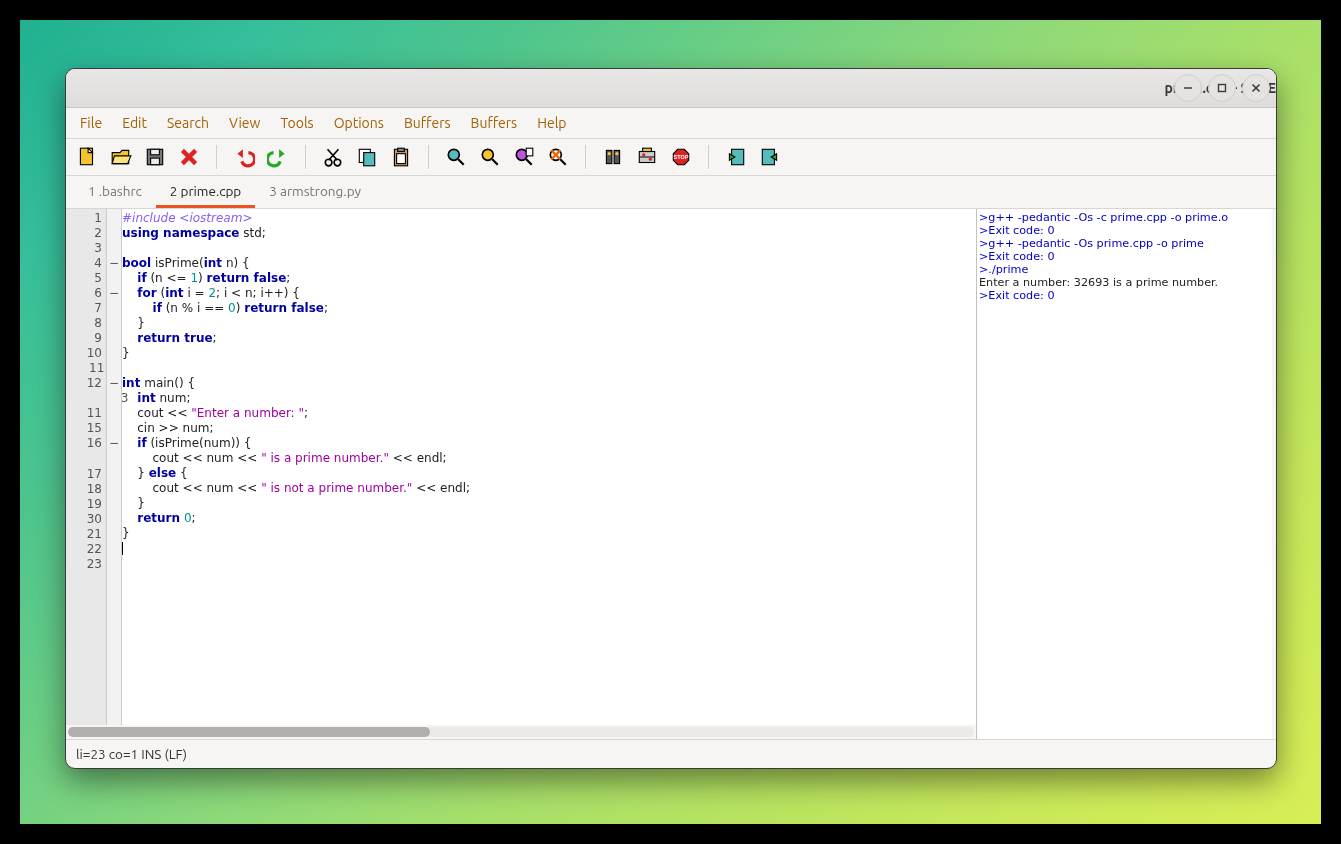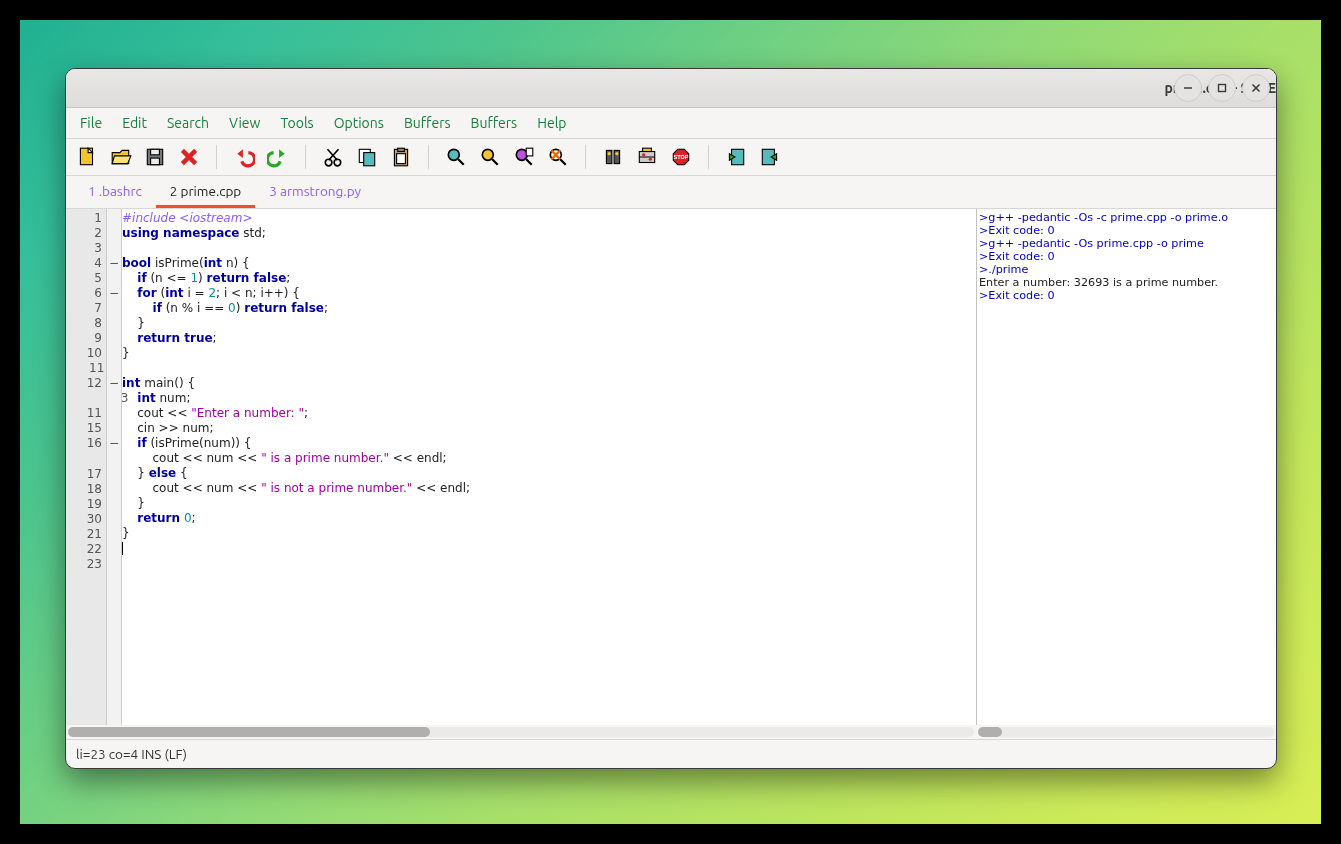--- a/index.html
+++ b/index.html
@@ -22,26 +22,26 @@
     border-bottom:1px solid #c7c6c4;
     display:flex;align-items:center;position:relative;
   }
   .title{flex:1;text-align:right;font-weight:700;color:#3a3a3a;font-size:14px;}
   .winbtns{position:absolute;right:6px;top:5px;display:flex;gap:6px;}
   .winbtn{width:26px;height:26px;border-radius:50%;background:#e4e3e1;border:1px solid #cfcecb;
     display:flex;align-items:center;justify-content:center;cursor:pointer;}
   .winbtn.close{background:#e4e3e1;}
   .winbtn svg{width:12px;height:12px;}
   .menubar{height:30px;display:flex;align-items:center;padding:0 4px;border-bottom:1px solid #d7d6d3;}
-  .menuitem{padding:4px 10px;color:#15803d;cursor:pointer;}
+  .menuitem{padding:4px 10px;color:#a16207;cursor:pointer;}
   .toolbar{height:36px;display:flex;align-items:center;padding:0 4px;border-bottom:1px solid #d7d6d3;}
   .tbtn{width:30px;height:30px;margin:0 2px;display:flex;align-items:center;justify-content:center;cursor:pointer;border-radius:4px;}
   .tsep{width:1px;height:24px;background:#d0cfcd;margin:0 10px;}
   .tabbar{height:32px;display:flex;align-items:flex-end;padding:0 8px;background:#f6f5f4;border-bottom:1px solid #d7d6d3;}
-  .tab{padding:7px 14px 6px;font-size:13.5px;color:#8b5cf6;cursor:pointer;border-bottom:3px solid transparent;}
+  .tab{padding:7px 14px 6px;font-size:13.5px;color:#737373;cursor:pointer;border-bottom:3px solid transparent;}
   .tab.active{border-bottom-color:#e95420;color:#222;}
   .content{flex:1;display:flex;overflow:hidden;}
   .editor{flex:1;display:flex;background:#fff;position:relative;min-width:0;}
   .gutter-ln{width:36px;background:#e8e8e8;border-right:1px solid #ccc;font-family:"DejaVu Sans","Verdana",sans-serif;font-size:12px;color:#555;text-align:right;padding:2px 4px 0 0;line-height:15px;}
   .gutter-fold{width:14px;background:#f2f2f2;border-right:1px solid #ccc;font-family:"DejaVu Sans",sans-serif;font-size:12px;color:#444;text-align:center;padding-top:2px;line-height:15px;}
   .code{flex:1;padding:2px 0 0 0;font-family:"DejaVu Sans","Verdana",sans-serif;font-size:12px;line-height:15px;overflow:hidden;white-space:pre;}
   .code-row{display:block;height:15px;white-space:pre;}
   .k-preproc{color:#8b5cf6;font-style:italic;}
   .k-key{color:#0000a0;font-weight:700;}
   .k-num{color:#009090;}
@@ -283,36 +283,36 @@
               <div style="height: 15px; color: rgb(85, 85, 85);"></div>
             </div>
           <div class="code" id="codeArea"><span class="code-row"><span></span><span class="k-preproc">#include &lt;iostream&gt;</span></span><span class="code-row"><span></span><span class="k-key">using namespace</span><span class="k-ident"> std;</span></span><span class="code-row"><span></span></span><span class="code-row"><span></span><span class="k-key">bool</span><span class="k-ident"> isPrime(</span><span class="k-key">int</span><span class="k-ident"> n) {</span></span><span class="code-row"><span>    </span><span class="k-key">if</span><span class="k-ident"> (n &lt;= </span><span class="k-num">1</span><span class="k-ident">) </span><span class="k-key">return false</span><span class="k-ident">;</span></span><span class="code-row"><span>    </span><span class="k-key">for</span><span class="k-ident"> (</span><span class="k-key">int</span><span class="k-ident"> i = </span><span class="k-num">2</span><span class="k-ident">; i &lt; n; i++) {</span></span><span class="code-row"><span>        </span><span class="k-key">if</span><span class="k-ident"> (n % i == </span><span class="k-num">0</span><span class="k-ident">) </span><span class="k-key">return false</span><span class="k-ident">;</span></span><span class="code-row"><span>    </span><span class="k-ident">}</span></span><span class="code-row"><span>    </span><span class="k-key">return true</span><span class="k-ident">;</span></span><span class="code-row"><span></span><span class="k-ident">}</span></span><span class="code-row"><span></span></span><span class="code-row"><span></span><span class="k-key">int</span><span class="k-ident"> main() {</span></span><span class="code-row"><span>    </span><span class="k-key">int</span><span class="k-ident"> num;</span></span><span class="code-row"><span>    </span><span class="k-ident">cout &lt;&lt; </span><span class="k-str">"Enter a number: "</span><span class="k-ident">;</span></span><span class="code-row"><span>    </span><span class="k-ident">cin &gt;&gt; num;</span></span><span class="code-row"><span>    </span><span class="k-key">if</span><span class="k-ident"> (isPrime(num)) {</span></span><span class="code-row"><span>        </span><span class="k-ident">cout &lt;&lt; num &lt;&lt; </span><span class="k-str">" is a prime number."</span><span class="k-ident"> &lt;&lt; endl;</span></span><span class="code-row"><span>    </span><span class="k-ident">} </span><span class="k-key">else</span><span class="k-ident"> {</span></span><span class="code-row"><span>        </span><span class="k-ident">cout &lt;&lt; num &lt;&lt; </span><span class="k-str">" is not a prime number."</span><span class="k-ident"> &lt;&lt; endl;</span></span><span class="code-row"><span>    </span><span class="k-ident">}</span></span><span class="code-row"><span>    </span><span class="k-key">return</span><span class="k-ident"> </span><span class="k-num">0</span><span class="k-ident">;</span></span><span class="code-row"><span></span><span class="k-ident">}</span></span><span class="code-row"><span></span><span class="cursor"></span></span></div>
         </div>
         <div class="hscroll-editor">
           <div class="scroll-track" style="flex:1;margin:0 2px;">
             <div class="scroll-thumb" style="left:0;width:40%;"></div>
           </div>
         </div>
       </div>
-      <div style="width:300px;display:flex;flex-direction:column;">
+      <div style="width:300px;display:flex;flex-direction:row;">
         <div class="output" id="outputPane" style="flex:1;">
             <div class="o-cmd">&gt;g++ -pedantic -Os -c prime.cpp -o prime.o</div>
             <div class="o-cmd">&gt;Exit code: 0</div>
             <div class="o-cmd">&gt;g++ -pedantic -Os prime.cpp -o prime</div>
             <div class="o-cmd">&gt;Exit code: 0</div>
             <div class="o-cmd">&gt;./prime</div>
             <div class="o-plain">Enter a number: 32693 is a prime number.</div>
             <div class="o-cmd">&gt;Exit code: 0</div>
           </div>
         <div class="hscroll-out">
           <div class="scroll-track" style="flex:1;margin:0 2px;">
             <div class="scroll-thumb" style="left:0;width:8%;"></div>
           </div>
         </div>
       </div>
     </div>
 
     <div class="statusbar">
-      <span>li=23 co=4 INS (LF)</span>
+      <span>li=23 co=1 INS (LF)</span>
     </div>
 
   </div>
 </div>
 
 </body></html>

